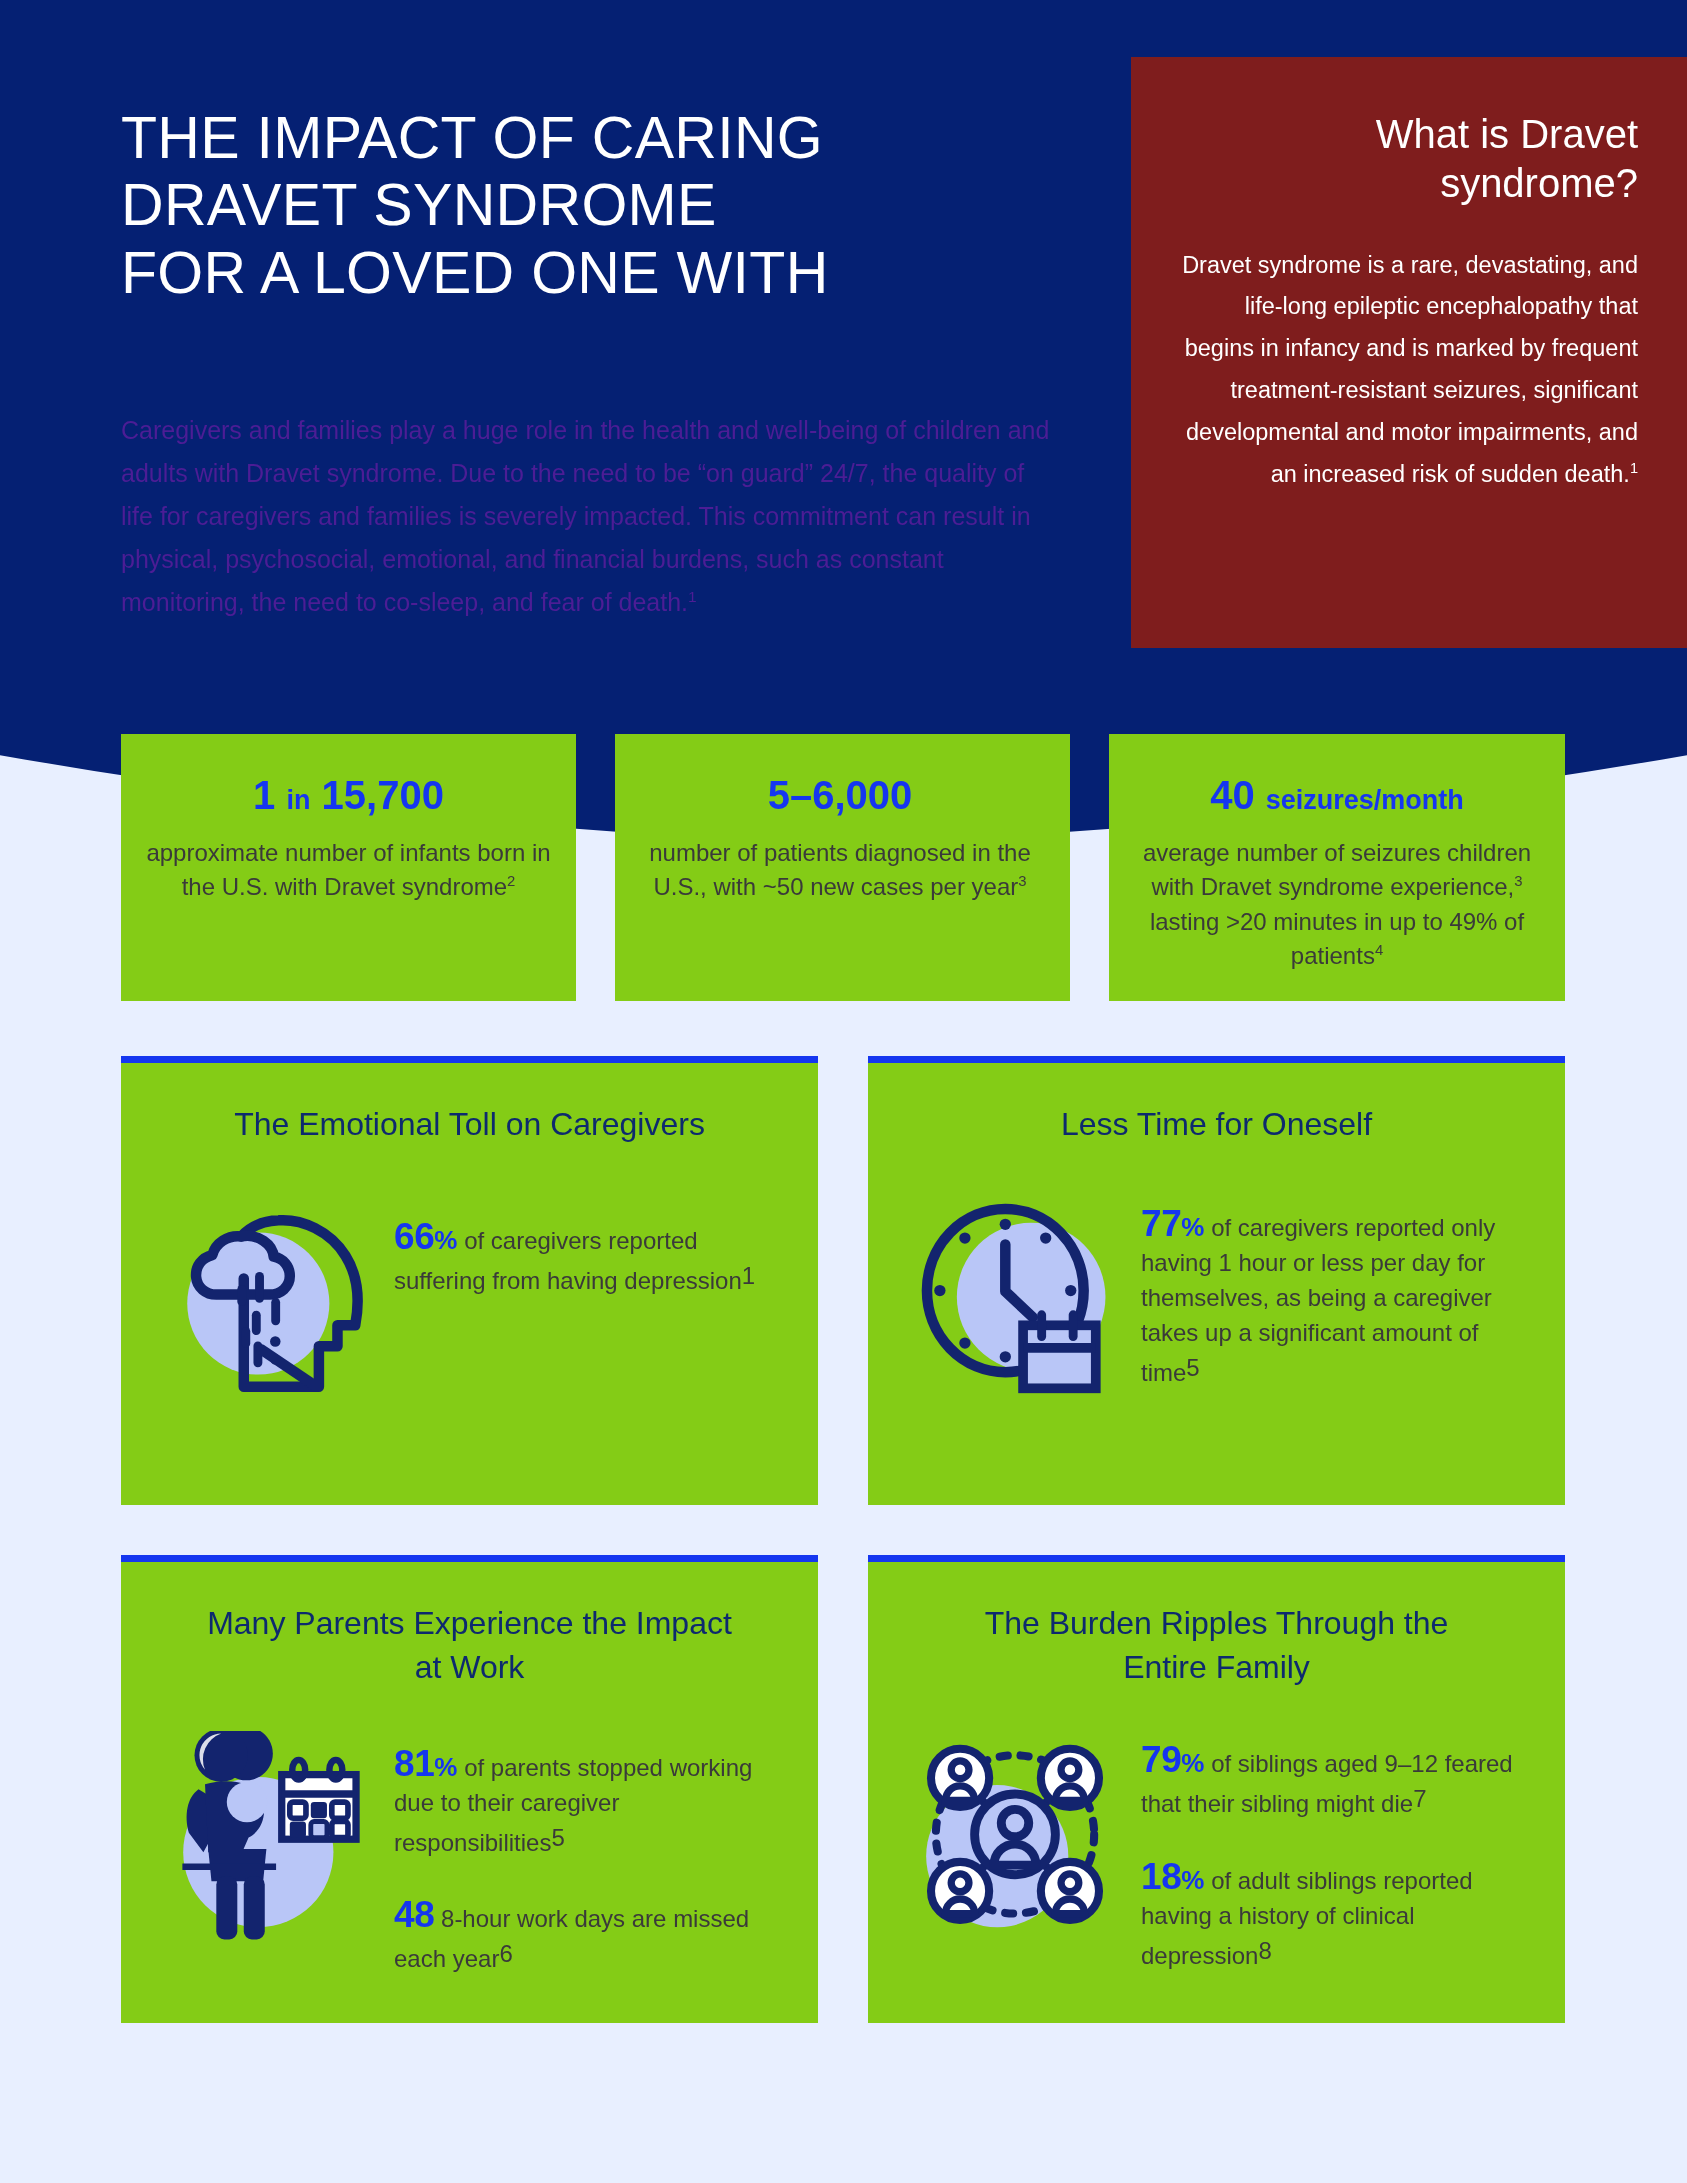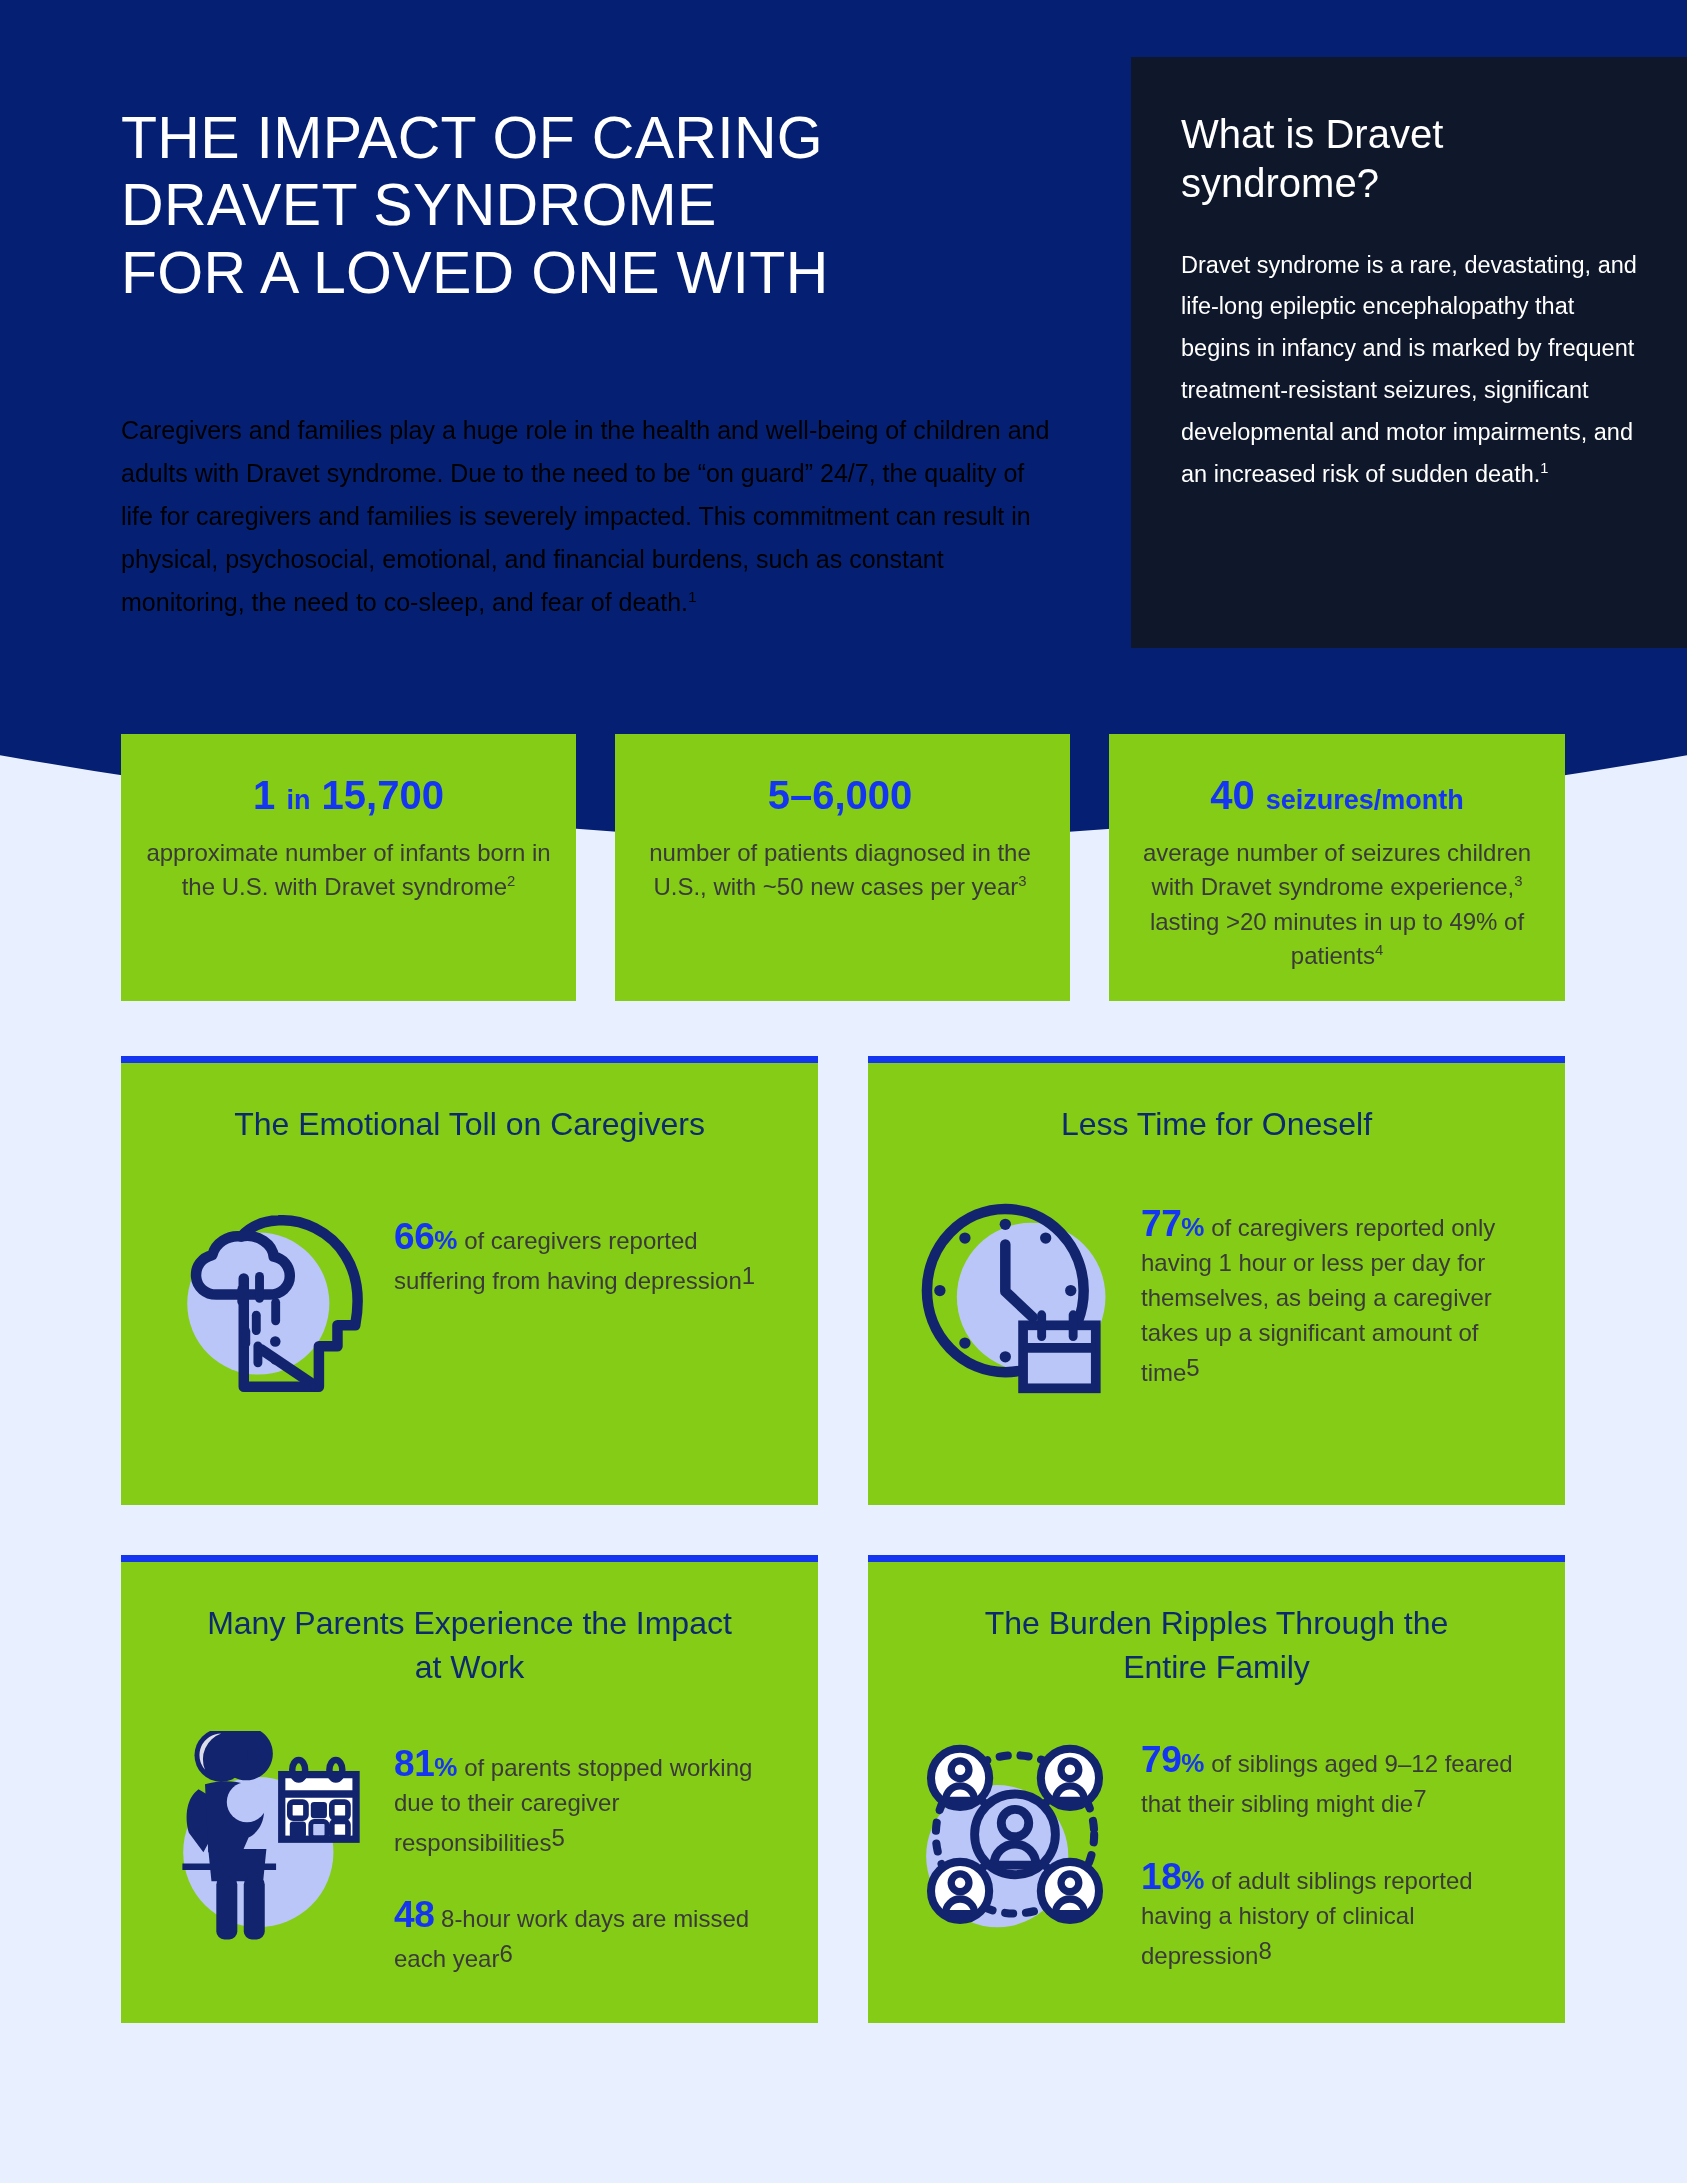--- a/index.html
+++ b/index.html
@@ -40,36 +40,37 @@
     letter-spacing: 0.3px;
     font-weight: 400;
   }
   .title-line { display: block; white-space: nowrap; }
 
   .intro {
     position: absolute;
     left: 121px; top: 409px;
     width: 938px;
     z-index: 4;
-    color: #000000;
+    color: #4c1d95;
     font-size: 25px;
     line-height: 1.72;
     font-weight: 400;
   }
   .intro sup { font-size: 0.62em; vertical-align: super; line-height: 0; }
 
   
   .whatis {
     position: absolute;
     left: 1131px; top: 57px;
     width: 557px;
     height: 591px;
-    background: #0f172a;
+    background: #7f1d1d;
     z-index: 5;
     padding: 53px 50px 0 50px;
+    text-align: right;
   }
   .whatis-title {
     color: #ffffff;
     font-size: 40px;
     line-height: 1.22;
     font-weight: 400;
     margin-bottom: 37px;
   }
   .whatis-body {
     color: #ffffff;

